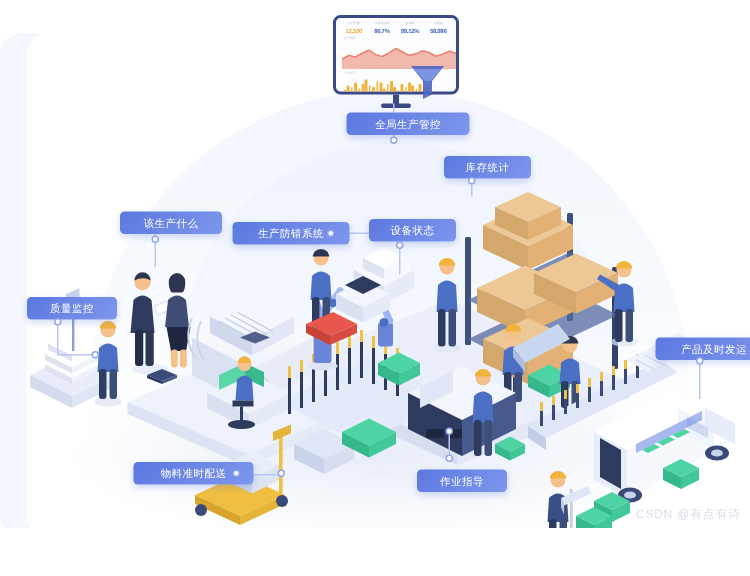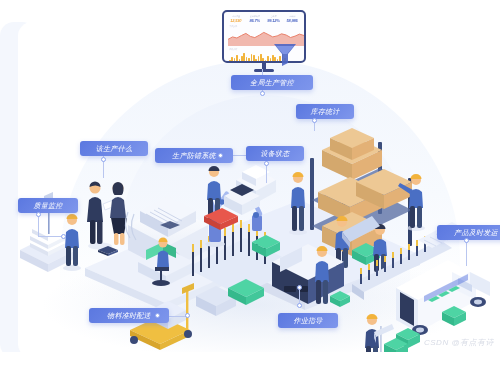--- a/index.html
+++ b/index.html
@@ -1,18 +1,18 @@
 <!DOCTYPE html>
 <html><head>
 <meta charset="utf-8">
 <style>
   html,body{margin:0;padding:0;}
   body{width:500px;height:384px;overflow:hidden;background:#ffffff;
        font-family:"Liberation Sans","DejaVu Sans",sans-serif;position:relative;}
-  #stage{position:absolute;inset:0;width:500px;height:352px;overflow:hidden;font-style:italic;}
+  #stage{position:absolute;inset:0;width:500px;height:352px;overflow:hidden;}
 
   
   .bg-card{position:absolute;left:0;top:22px;width:36px;height:336px;
            background:#f4f7fd;border-radius:14px;}
   .bg-strip{position:absolute;left:18px;top:22px;width:482px;height:336px;
             background:#ffffff;border-radius:14px 0 0 14px;}
   .halo{position:absolute;left:60px;top:60px;width:400px;height:300px;
         border-radius:200px 200px 0 0;
         background:linear-gradient(180deg,#f2f6fd 0%,#f7fafe 45%,#ffffff 80%);}
   .halo2{position:absolute;left:120px;top:95px;width:290px;height:265px;

